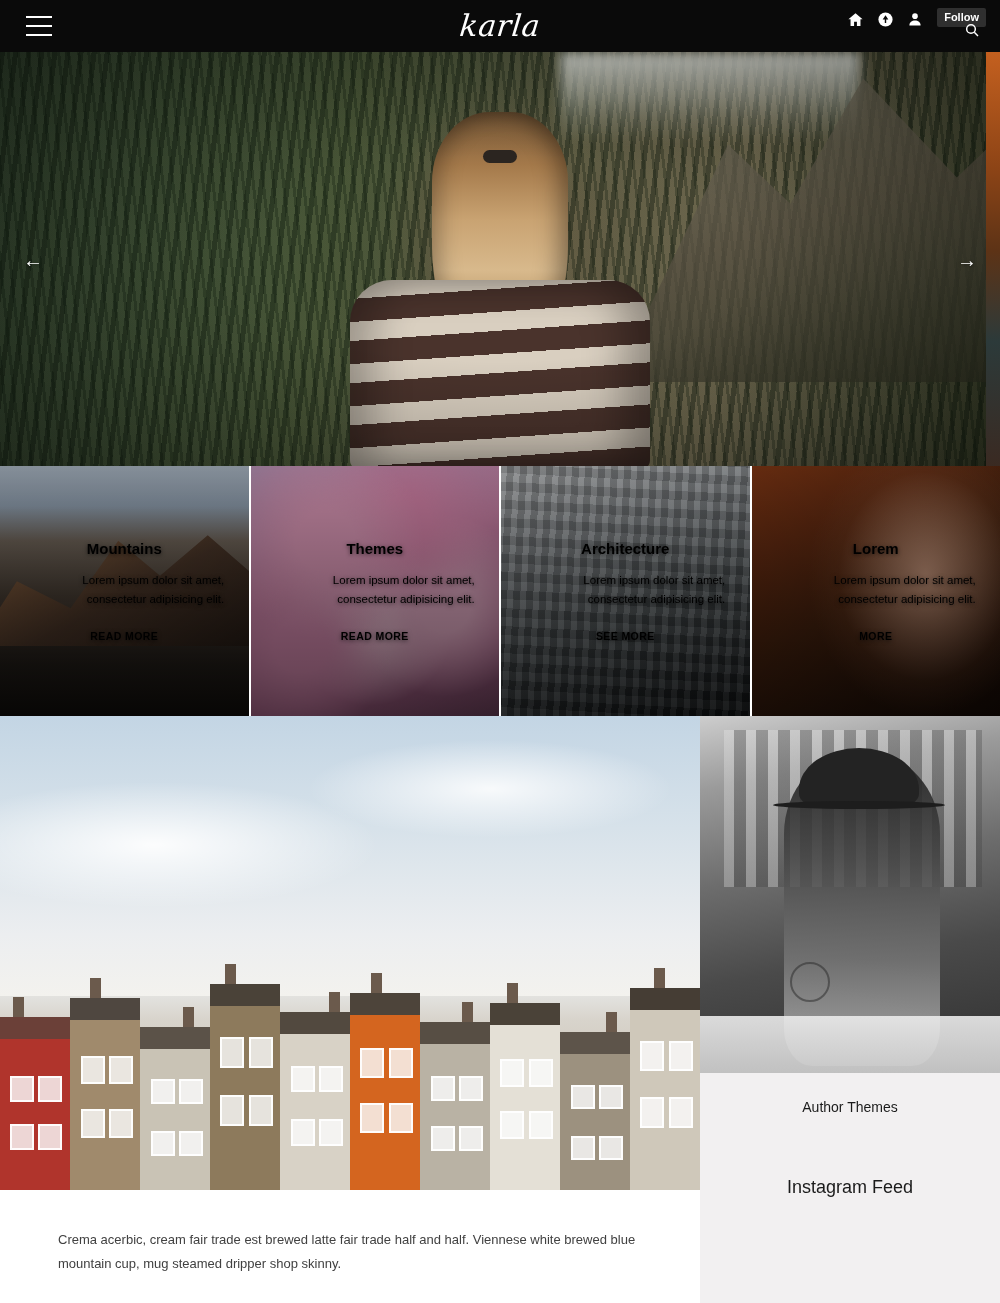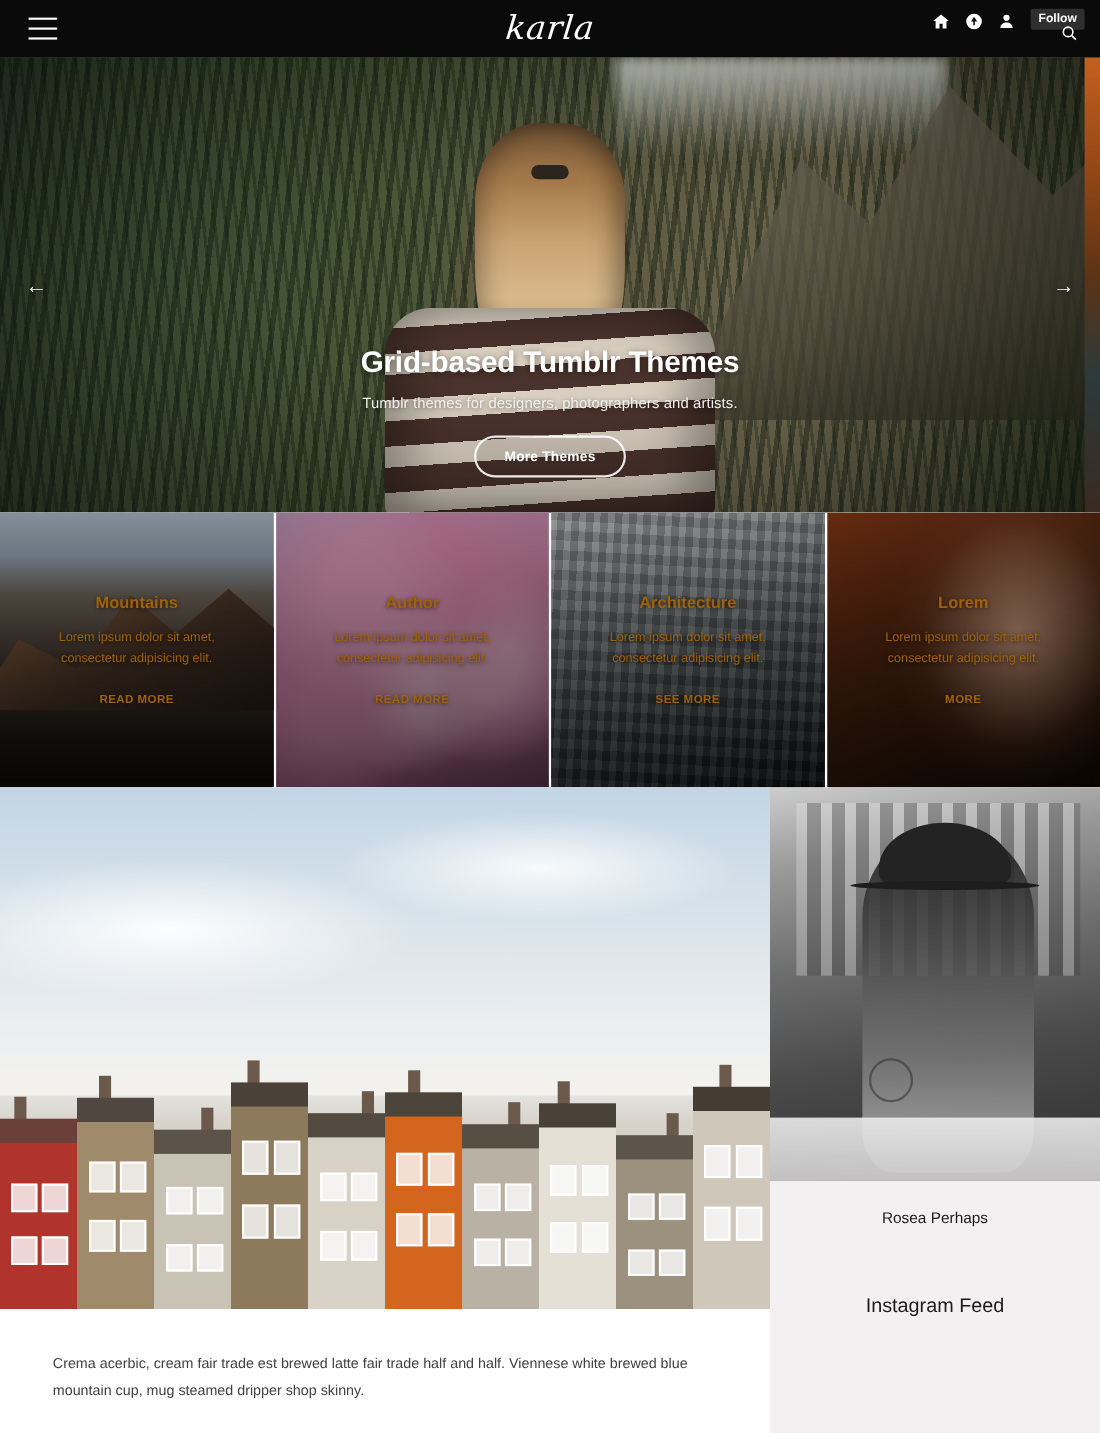--- a/index.html
+++ b/index.html
@@ -184,21 +184,21 @@
     position: relative;
     flex: 1 1 0;
     overflow: hidden;
     cursor: pointer;
   }
   .card-bg { position: absolute; inset: 0; }
   .card-shade { position: absolute; inset: 0; background: linear-gradient(180deg, rgba(0,0,0,.28) 0%, rgba(0,0,0,.46) 55%, rgba(0,0,0,.58) 100%); }
   .card-inner {
     position: absolute; inset: 0;
     display: flex; flex-direction: column; align-items: center; justify-content: center;
-    padding: 0 18px; text-align: center; color: #a16207;
+    padding: 0 18px; text-align: right; color: #000000;
   }
   .card-title { font-size: 15px; font-weight: 700; margin-bottom: 14px; text-shadow: 0 1px 4px rgba(0,0,0,.6); }
   .card-desc { font-size: 11.5px; line-height: 1.65; font-weight: 400; text-shadow: 0 1px 4px rgba(0,0,0,.65); margin-bottom: 22px; max-width: 200px; }
   .card-link { font-size: 10.5px; font-weight: 700; letter-spacing: .4px; text-shadow: 0 1px 4px rgba(0,0,0,.6); cursor: pointer; }
 
   
   .bg-mountains {
     background:
       linear-gradient(180deg, #b9c6d4 0%, #9fb0c2 16%, #7b6f63 30%, #4d4238 52%, #241f1a 80%, #120f0c 100%);
   }
@@ -254,21 +254,21 @@
     background: #5a5148;
   }
   .house .body { position: absolute; top: 22px; bottom: 0; left: 0; right: 0; }
   .house .win {
     position: absolute; width: 34%; height: 15%;
     background: rgba(250,250,250,.82);
     border: 2px solid rgba(255,255,255,.9);
   }
   .chimney { position: absolute; top: -20px; width: 11px; height: 24px; background: #6b5a4c; }
 
-  .post-body { position: absolute; top: 474px; left: 2px; width: 724px; padding: 38px 46px 0; }
+  .post-body { position: absolute; top: 474px; left: 12px; width: 724px; padding: 38px 46px 0; }
   .post-excerpt { font-size: 13px; line-height: 1.85; color: #414141; }
 
   
   .sidebar {
     position: absolute; top: 716px; left: 700px;
     width: 300px; height: 587px;
     background: #f2f0f1;
     overflow: hidden;
   }
   .sb-title {
@@ -379,44 +379,39 @@
       <div class="person-tie"></div>
       <div class="person-body"></div>
     </div>
 
     <div class="hero-vig"></div>
     <div class="hero-next-slide"></div>
 
     <div class="slide-arrow left">←</div>
     <div class="slide-arrow right">→</div>
 
-    <div class="hero-content">
-      <div class="hero-title">Grid-based Tumblr Themes</div>
-      <div class="hero-sub">Tumblr themes for designers, photographers and artists.</div>
-      <div class="hero-btn">More Themes</div>
-    </div>
   </div>
 
   <div class="cards">
 
     <div class="card">
       <div class="card-bg bg-mountains"></div>
       <div class="card-shade"></div>
       <div class="card-inner">
         <div class="card-title">Mountains</div>
         <div class="card-desc">Lorem ipsum dolor sit amet, consectetur adipisicing elit.</div>
         <div class="card-link">READ MORE</div>
       </div>
     </div>
 
     <div class="card">
       <div class="card-bg bg-nature"></div>
       <div class="card-shade"></div>
       <div class="card-inner">
-        <div class="card-title">Author</div>
+        <div class="card-title">Themes</div>
         <div class="card-desc">Lorem ipsum dolor sit amet, consectetur adipisicing elit.</div>
         <div class="card-link">READ MORE</div>
       </div>
     </div>
 
     <div class="card">
       <div class="card-bg bg-architecture"></div>
       <div class="card-shade"></div>
       <div class="card-inner">
         <div class="card-title">Architecture</div>
@@ -543,17 +538,17 @@
   <div class="sidebar">
 
     <div class="author-photo">
       <div class="ap-window"></div>
       <div class="ap-figure"></div>
       <div class="ap-hat"></div>
       <div class="ap-tattoo"></div>
       <div class="ap-desk"></div>
     </div>
 
-    <div class="sb-author-name">Rosea Perhaps</div>
+    <div class="sb-author-name">Author Themes</div>
     <div class="sb-insta-title">Instagram Feed</div>
   </div>
 
 </div>
 
 </body></html>

